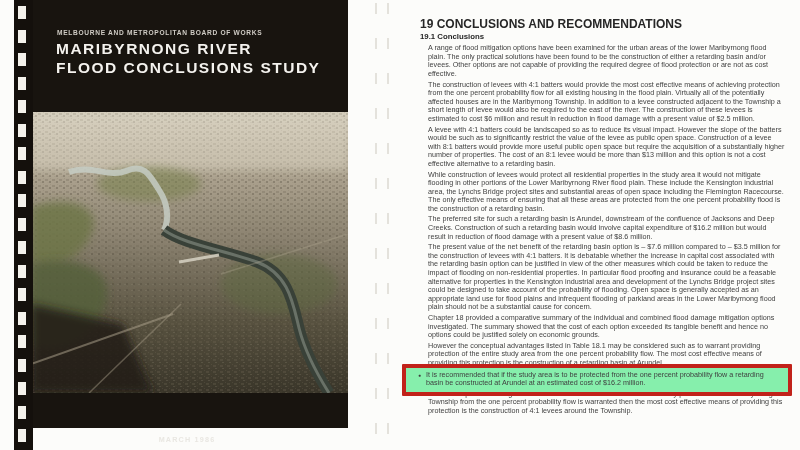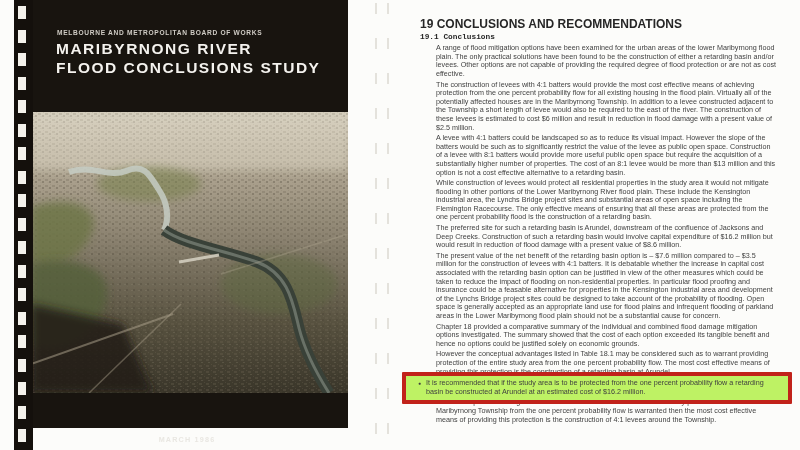--- a/index.html
+++ b/index.html
@@ -38,26 +38,26 @@
   }
   .punch::before { left:1px; }
   .punch::after { right:1px; }
 
   
   .doc {
     position:absolute; left:420px; top:20px; width:373px;
     color:#3f3f3f; font-size:7.2px; line-height:8.6px; text-align:left;
   }
   .doc h1 { font-size:12px; margin:0 0 4px; color:#262626; font-weight:bold; }
-  .doc h2 { font-size:7.8px; margin:3px 0 3px; color:#262626; font-weight:bold;font-family:Liberation Mono, monospace; }
-  .doc p { margin:0 16px 2px; }
+  .doc h2 { font-size:7.8px; margin:3px 0 3px; color:#262626; font-weight:bold; }
+  .doc p { margin:0 8px 2px; }
   .bullet-row { display:flex; gap:5px; }
   .bullet-row .glyph { font-size:5px; line-height:8.6px; flex:0 0 auto; }
   .highlight-box {
-    position:relative; z-index:2; background:#bef264;
+    position:relative; z-index:2; background:#86efac;
     border:4px solid #c1221a; border-radius:1px;
     margin:-6px 1px -6px -18px; padding:3px 8px 4px 12px;
   }
 </style>
 </head>
 <body>
 
 <div class="screen">
 
   <div class="cover">

